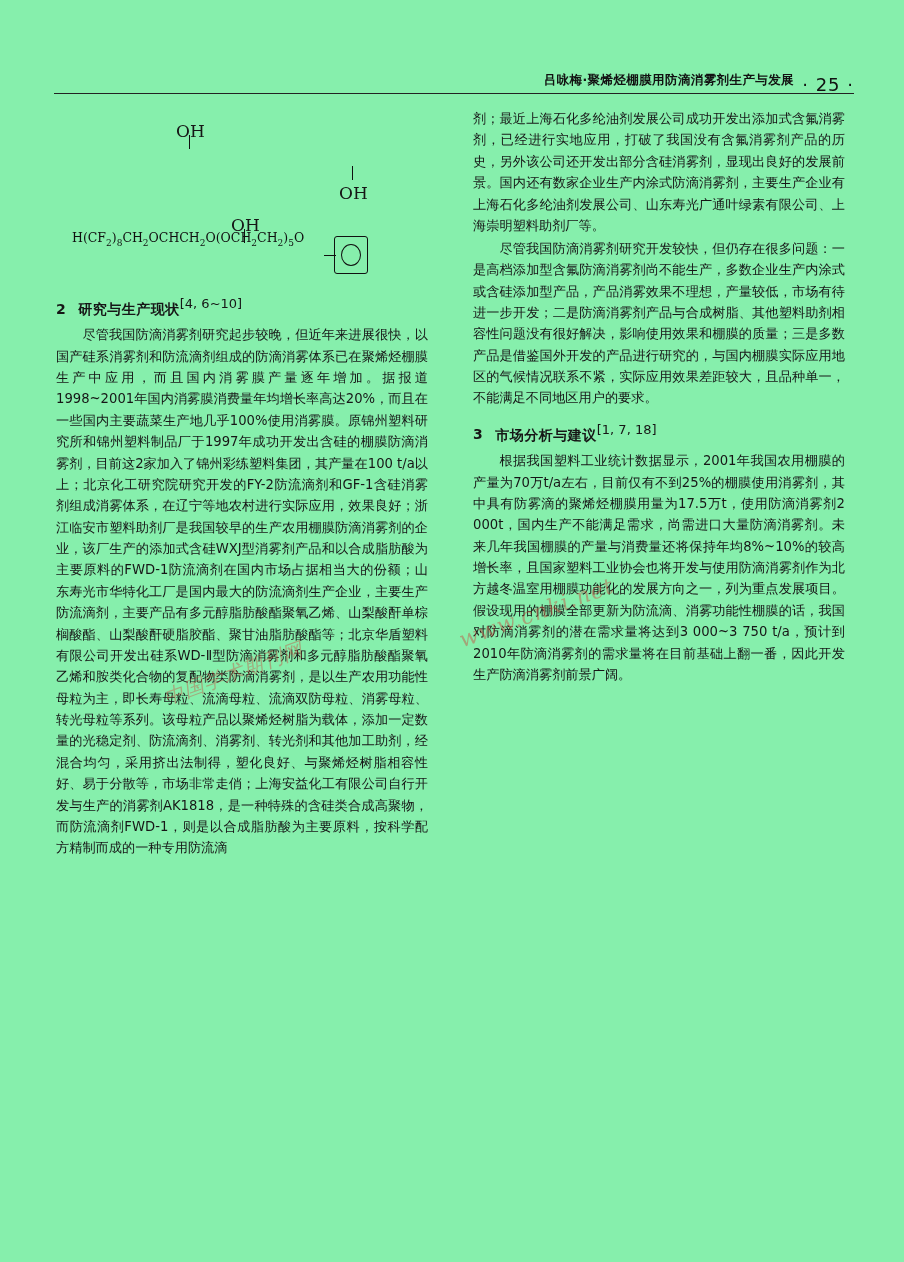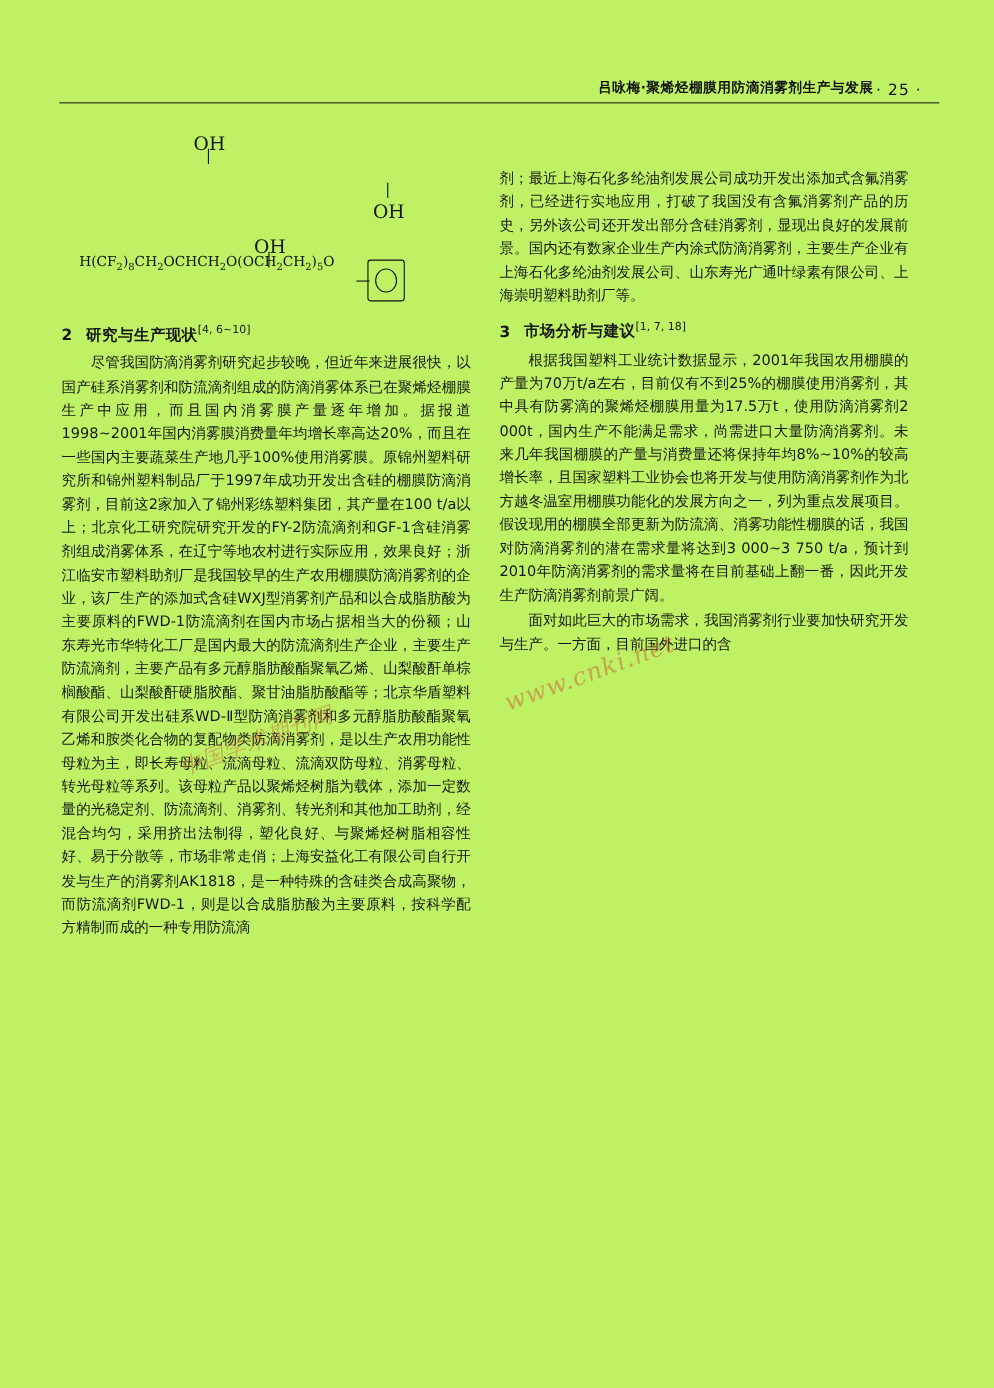--- a/index.html
+++ b/index.html
@@ -13,21 +13,21 @@
     font-family: "DejaVu Sans", sans-serif;
     color: #1a1a1a;
     position: relative;
     overflow: hidden;
   }
   .page {
     position: absolute;
     left: 0; top: 0;
     width: 904px;
     height: 1262px;
-    background: #bef264;
+    background: #86efac;
   }
 
   
   .header {
     position: absolute;
     left: 54px;
     top: 72px;
     width: 800px;
     height: 26px;
   }
@@ -37,23 +37,23 @@
     top: 0;
     font-size: 12.5px;
     font-family: "DejaVu Sans", sans-serif;
     font-weight: bold;
     letter-spacing: 0.4px;
     color: #111;
     white-space: nowrap;
   }
   .header-page {
     position: absolute;
-    right: 16px;
+    right: 0px;
     top: 2px;
-    font-size: 14px;
+    font-size: 18px;
     color: #111;
     letter-spacing: 1px;
   }
   .header-rule {
     position: absolute;
     left: 0;
     top: 21px;
     width: 800px;
     height: 1px;
     background: #222;
@@ -64,38 +64,38 @@
     position: absolute;
     top: 108px;
     width: 372px;
     font-size: 13.2px;
     line-height: 1.62;
     text-align: justify;
     text-justify: inter-ideograph;
     color: #161616;
   }
   .col-left { left: 56px; }
-  .col-right { left: 454px; margin-top: 44px; }
+  .col-right { left: 473px; }
 
   p {
     margin: 0 0 0.12em 0;
   }
   .indent { text-indent: 2em; }
 
   .sec-head {
     margin: 10px 0 4px 0;
     font-size: 14px;
     font-weight: bold;
     letter-spacing: 0.5px;
   }
   .sec-head .num {
     margin-right: 12px;
   }
   .sup {
-    font-size: 10px;
+    font-size: 13px;
     vertical-align: super;
     font-weight: normal;
     letter-spacing: 0;
   }
 
   
   .chem {
     position: relative;
     margin: 0 0 6px 0;
     height: 175px;
@@ -201,25 +201,25 @@
 
     <div class="sec-head">
       <span class="num">2</span><span>研究与生产现状</span><span class="sup">[4, 6~10]</span>
     </div>
 
     <p class="indent">尽管我国防滴消雾剂研究起步较晚，但近年来进展很快，以国产硅系消雾剂和防流滴剂组成的防滴消雾体系已在聚烯烃棚膜生产中应用，而且国内消雾膜产量逐年增加。据报道1998~2001年国内消雾膜消费量年均增长率高达20%，而且在一些国内主要蔬菜生产地几乎100%使用消雾膜。原锦州塑料研究所和锦州塑料制品厂于1997年成功开发出含硅的棚膜防滴消雾剂，目前这2家加入了锦州彩练塑料集团，其产量在100 t/a以上；北京化工研究院研究开发的FY-2防流滴剂和GF-1含硅消雾剂组成消雾体系，在辽宁等地农村进行实际应用，效果良好；浙江临安市塑料助剂厂是我国较早的生产农用棚膜防滴消雾剂的企业，该厂生产的添加式含硅WXJ型消雾剂产品和以合成脂肪酸为主要原料的FWD-1防流滴剂在国内市场占据相当大的份额；山东寿光市华特化工厂是国内最大的防流滴剂生产企业，主要生产防流滴剂，主要产品有多元醇脂肪酸酯聚氧乙烯、山梨酸酐单棕榈酸酯、山梨酸酐硬脂胶酯、聚甘油脂肪酸酯等；北京华盾塑料有限公司开发出硅系WD-Ⅱ型防滴消雾剂和多元醇脂肪酸酯聚氧乙烯和胺类化合物的复配物类防滴消雾剂，是以生产农用功能性母粒为主，即长寿母粒、流滴母粒、流滴双防母粒、消雾母粒、转光母粒等系列。该母粒产品以聚烯烃树脂为载体，添加一定数量的光稳定剂、防流滴剂、消雾剂、转光剂和其他加工助剂，经混合均匀，采用挤出法制得，塑化良好、与聚烯烃树脂相容性好、易于分散等，市场非常走俏；上海安益化工有限公司自行开发与生产的消雾剂AK1818，是一种特殊的含硅类合成高聚物，而防流滴剂FWD-1，则是以合成脂肪酸为主要原料，按科学配方精制而成的一种专用防流滴</p>
   </div>
 
   <div class="col col-right">
     <p>剂；最近上海石化多纶油剂发展公司成功开发出添加式含氟消雾剂，已经进行实地应用，打破了我国没有含氟消雾剂产品的历史，另外该公司还开发出部分含硅消雾剂，显现出良好的发展前景。国内还有数家企业生产内涂式防滴消雾剂，主要生产企业有上海石化多纶油剂发展公司、山东寿光广通叶绿素有限公司、上海崇明塑料助剂厂等。</p>
+    <p class="indent">尽管我国防滴消雾剂研究开发较快，但仍存在很多问题：一是高档添加型含氟防滴消雾剂尚不能生产，多数企业生产内涂式或含硅添加型产品，产品消雾效果不理想，产量较低，市场有待进一步开发；二是防滴消雾剂产品与合成树脂、其他塑料助剂相容性问题没有很好解决，影响使用效果和棚膜的质量；三是多数产品是借鉴国外开发的产品进行研究的，与国内棚膜实际应用地区的气候情况联系不紧，实际应用效果差距较大，且品种单一，不能满足不同地区用户的要求。</p>
 
     <div class="sec-head">
       <span class="num">3</span><span>市场分析与建议</span><span class="sup">[1, 7, 18]</span>
     </div>
 
     <p class="indent">根据我国塑料工业统计数据显示，2001年我国农用棚膜的产量为70万t/a左右，目前仅有不到25%的棚膜使用消雾剂，其中具有防雾滴的聚烯烃棚膜用量为17.5万t，使用防滴消雾剂2 000t，国内生产不能满足需求，尚需进口大量防滴消雾剂。未来几年我国棚膜的产量与消费量还将保持年均8%~10%的较高增长率，且国家塑料工业协会也将开发与使用防滴消雾剂作为北方越冬温室用棚膜功能化的发展方向之一，列为重点发展项目。假设现用的棚膜全部更新为防流滴、消雾功能性棚膜的话，我国对防滴消雾剂的潜在需求量将达到3 000~3 750 t/a，预计到2010年防滴消雾剂的需求量将在目前基础上翻一番，因此开发生产防滴消雾剂前景广阔。</p>
-    <p class="indent">面对如此巨大的市场需求，我国消雾剂行业要加快研究开发与生产。一方面，目前国外进口的含</p>
   </div>
 
   <div class="watermark">www.cnki.net</div>
   <div class="watermark2">中国学术期刊网</div>
 
 </div>
 
 </body></html>

